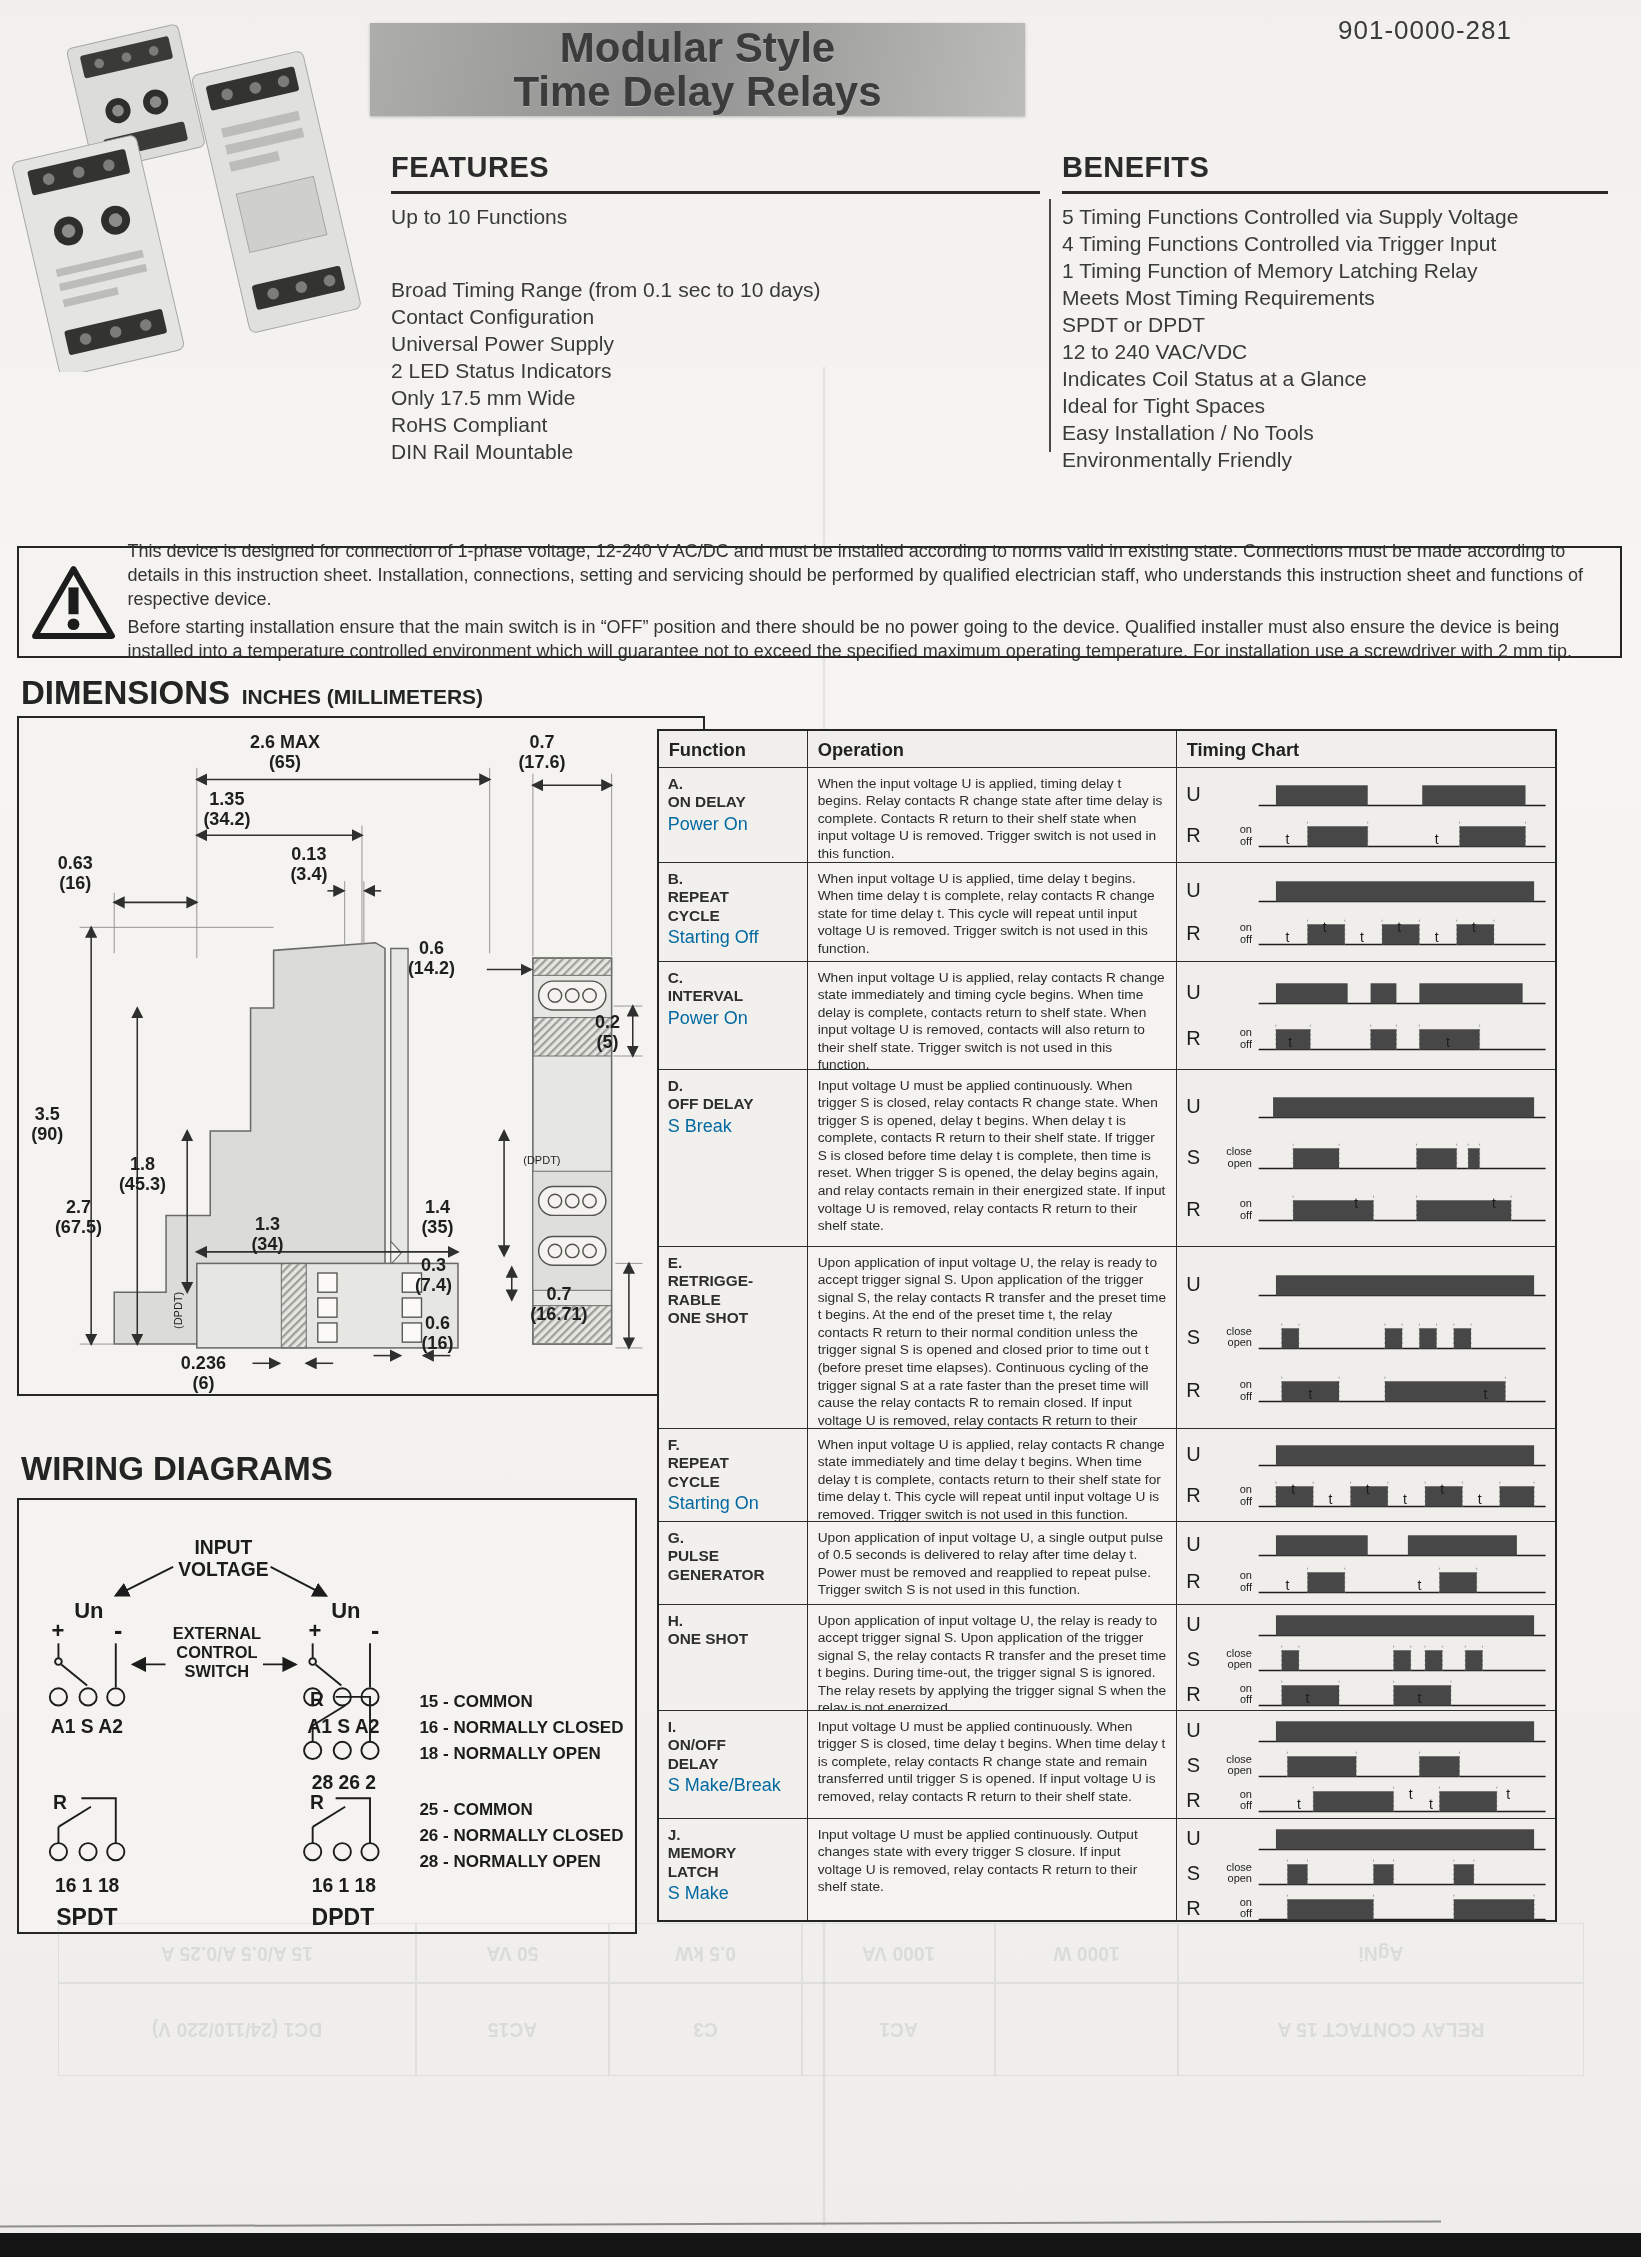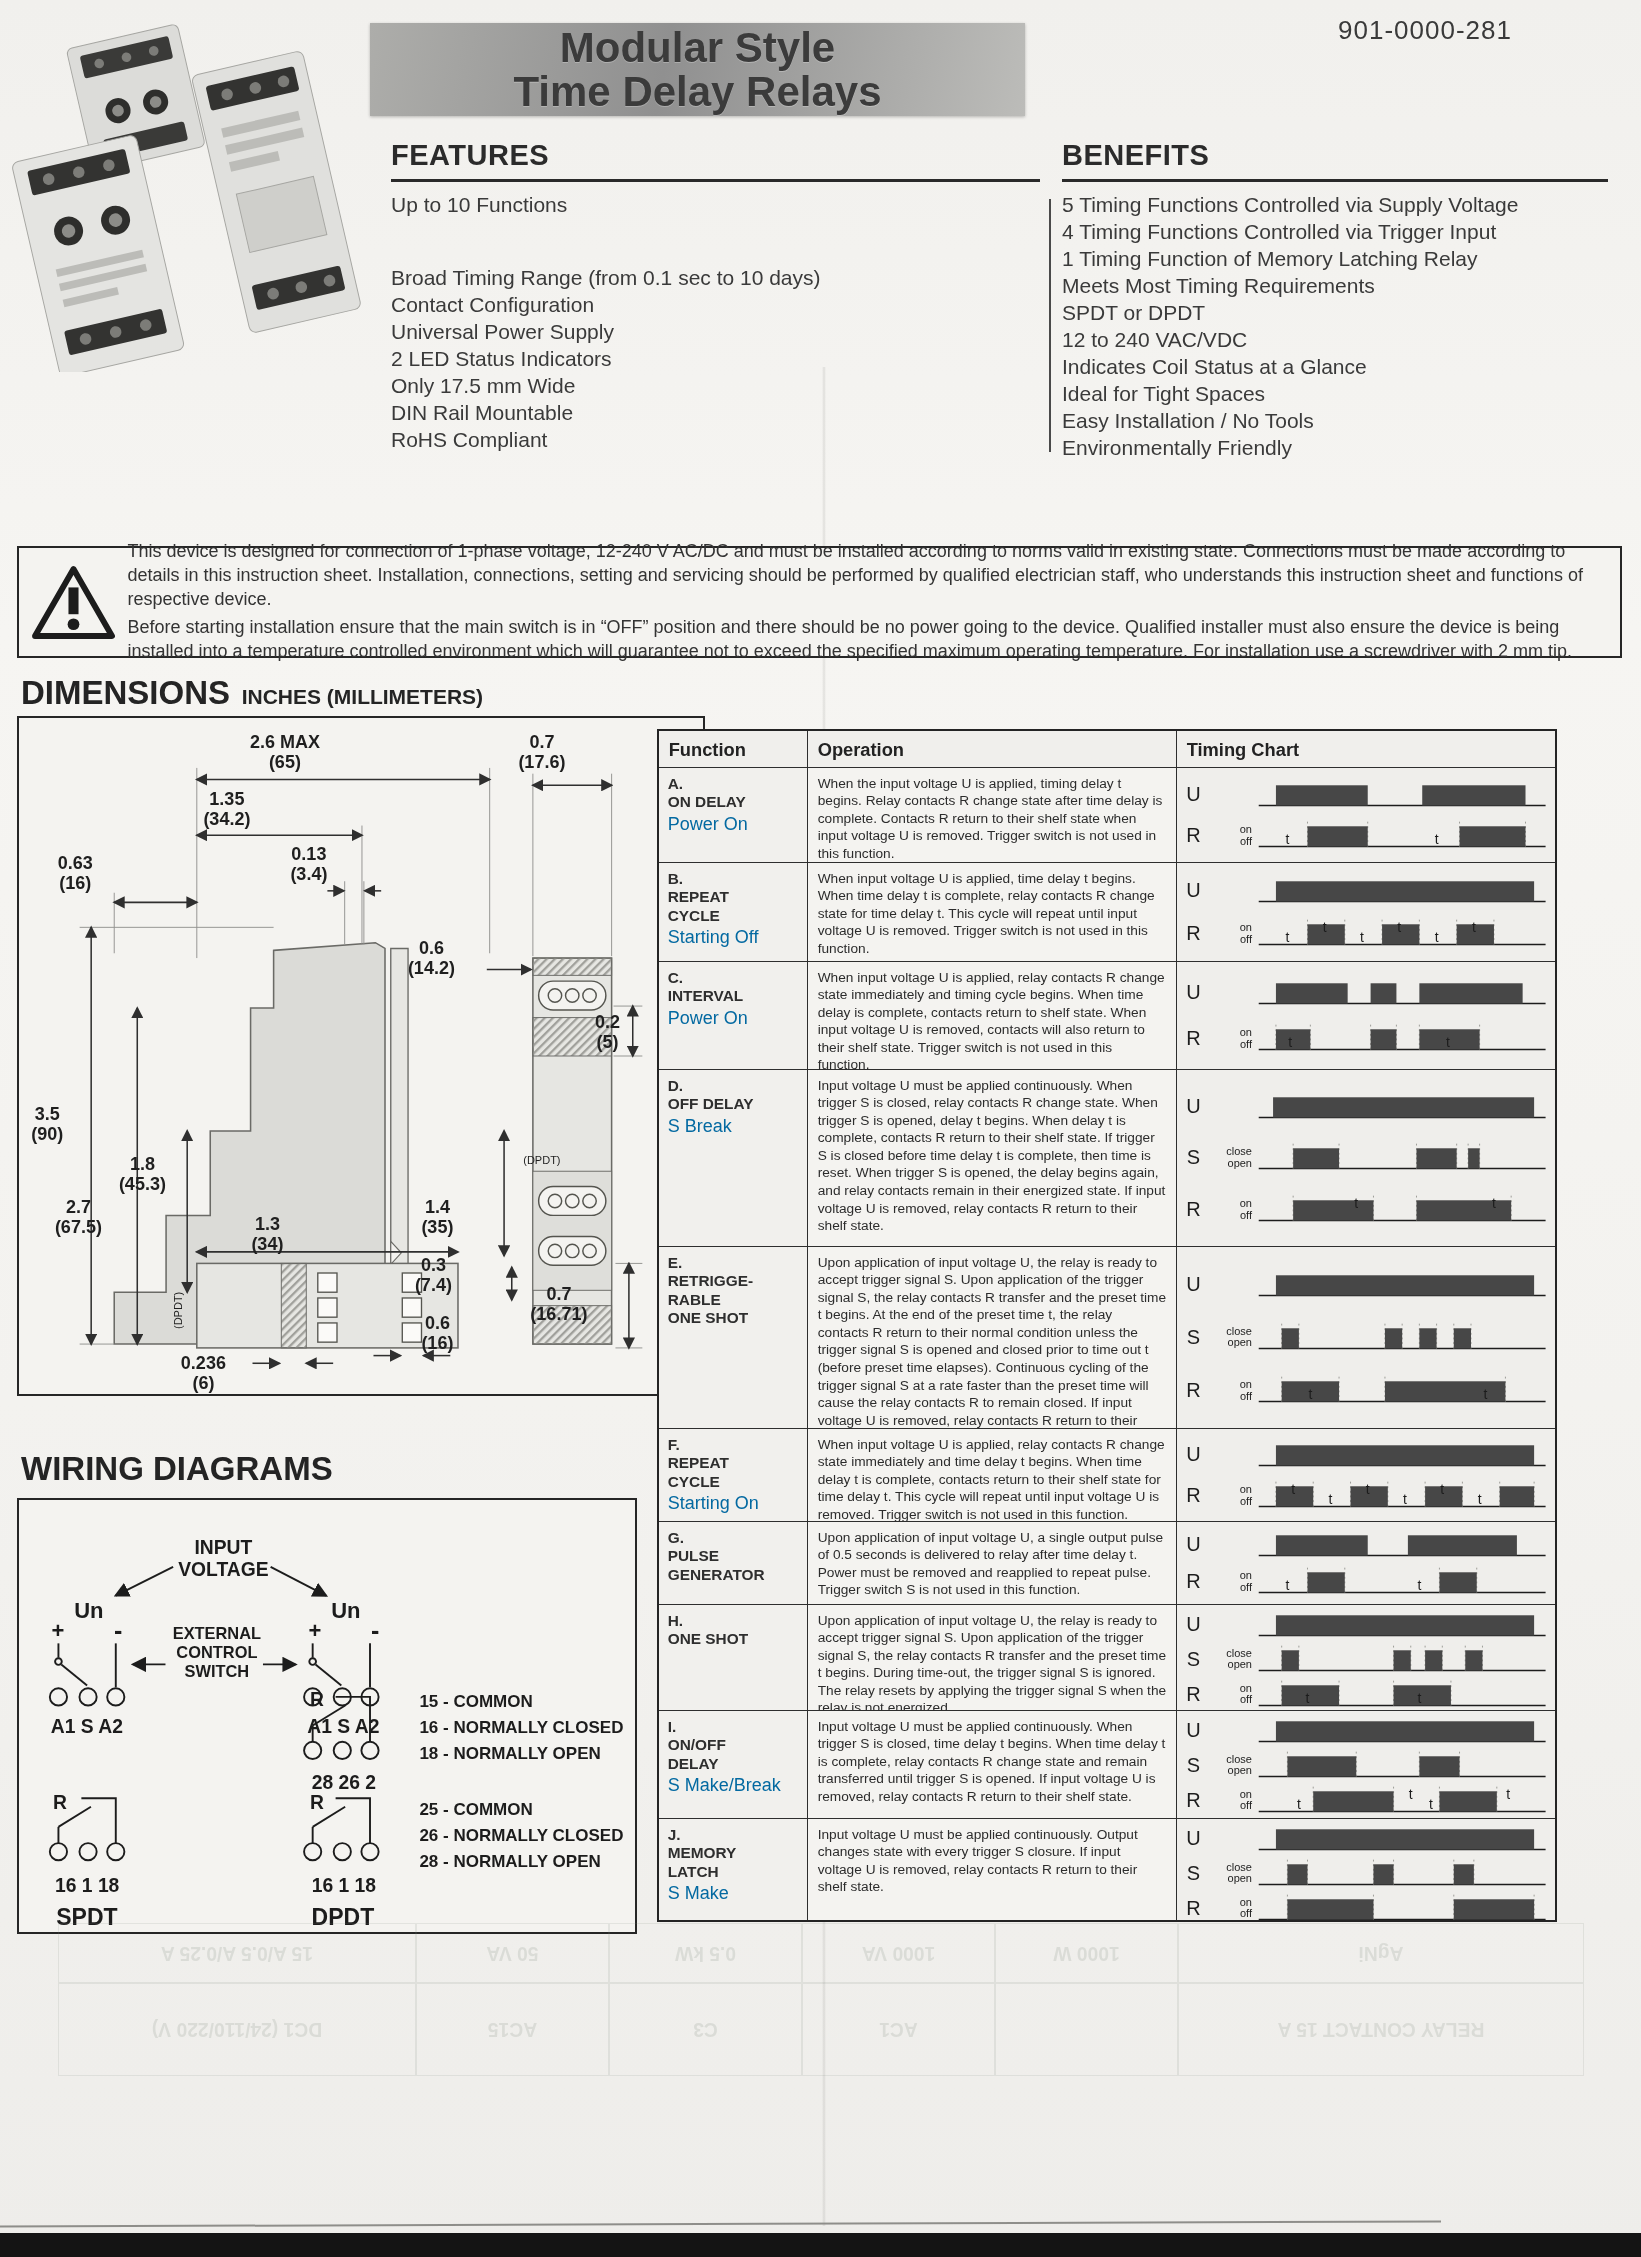--- a/index.html
+++ b/index.html
@@ -14,21 +14,21 @@
   .banner{left:370px;top:23px;width:655px;height:93px;
           background:linear-gradient(100deg,#adadaa 0%,#909090 45%,#bcbcb9 100%);
           display:flex;flex-direction:column;justify-content:center;align-items:center;
           box-shadow:0 1px 2.9px rgba(0,0,0,.25);text-align:right;}
   .banner .t{font-size:42px;font-weight:bold;color:#3b3b3b;line-height:1.04;text-shadow:0 1px 0 rgba(255,255,255,.25);}
 
   
   .photo{left:7.7px;top:17.4px;width:384px;height:355px;}
 
   
-  .col{position:absolute;}
+  .col{position:absolute;margin-top:12px;}
   .col h2{margin:0 0 9.7px 0;font-size:29px;letter-spacing:0.5px;color:#2b2b2b;
           border-bottom:3.9px solid #2a2a2a;padding-bottom:6.8px;}
   .col .item{font-size:21px;line-height:27px;color:#3a3a3a;}
   .features{left:391px;top:139px;width:649px;}
   .benefits{left:1062px;top:139px;width:546px;}
   .features .gap{height:46px;}
   .col-divider{left:1049px;top:199px;width:1.9px;height:253px;background:#4a4a4a;}
 
   
   .warning{left:17.4px;top:546px;width:1605px;height:112px;border:2.9px solid #262626;
@@ -149,22 +149,22 @@
 
   <div class="col features">
     <h2>FEATURES</h2>
     <div class="item">Up to 10 Functions</div>
     <div class="gap"></div>
     <div class="item">Broad Timing Range (from 0.1 sec to 10 days)</div>
     <div class="item">Contact Configuration</div>
     <div class="item">Universal Power Supply</div>
     <div class="item">2 LED Status Indicators</div>
     <div class="item">Only 17.5 mm Wide</div>
+    <div class="item">RoHS Compliant</div>
     <div class="item">DIN Rail Mountable</div>
-    <div class="item">RoHS Compliant</div>
   </div>
 
   <div class="abs col-divider"></div>
 
   <div class="col benefits">
     <h2>BENEFITS</h2>
     <div class="item">5 Timing Functions Controlled via Supply Voltage</div>
     <div class="item">4 Timing Functions Controlled via Trigger Input</div>
     <div class="item">1 Timing Function of Memory Latching Relay</div>
     <div class="item">Meets Most Timing Requirements</div>

